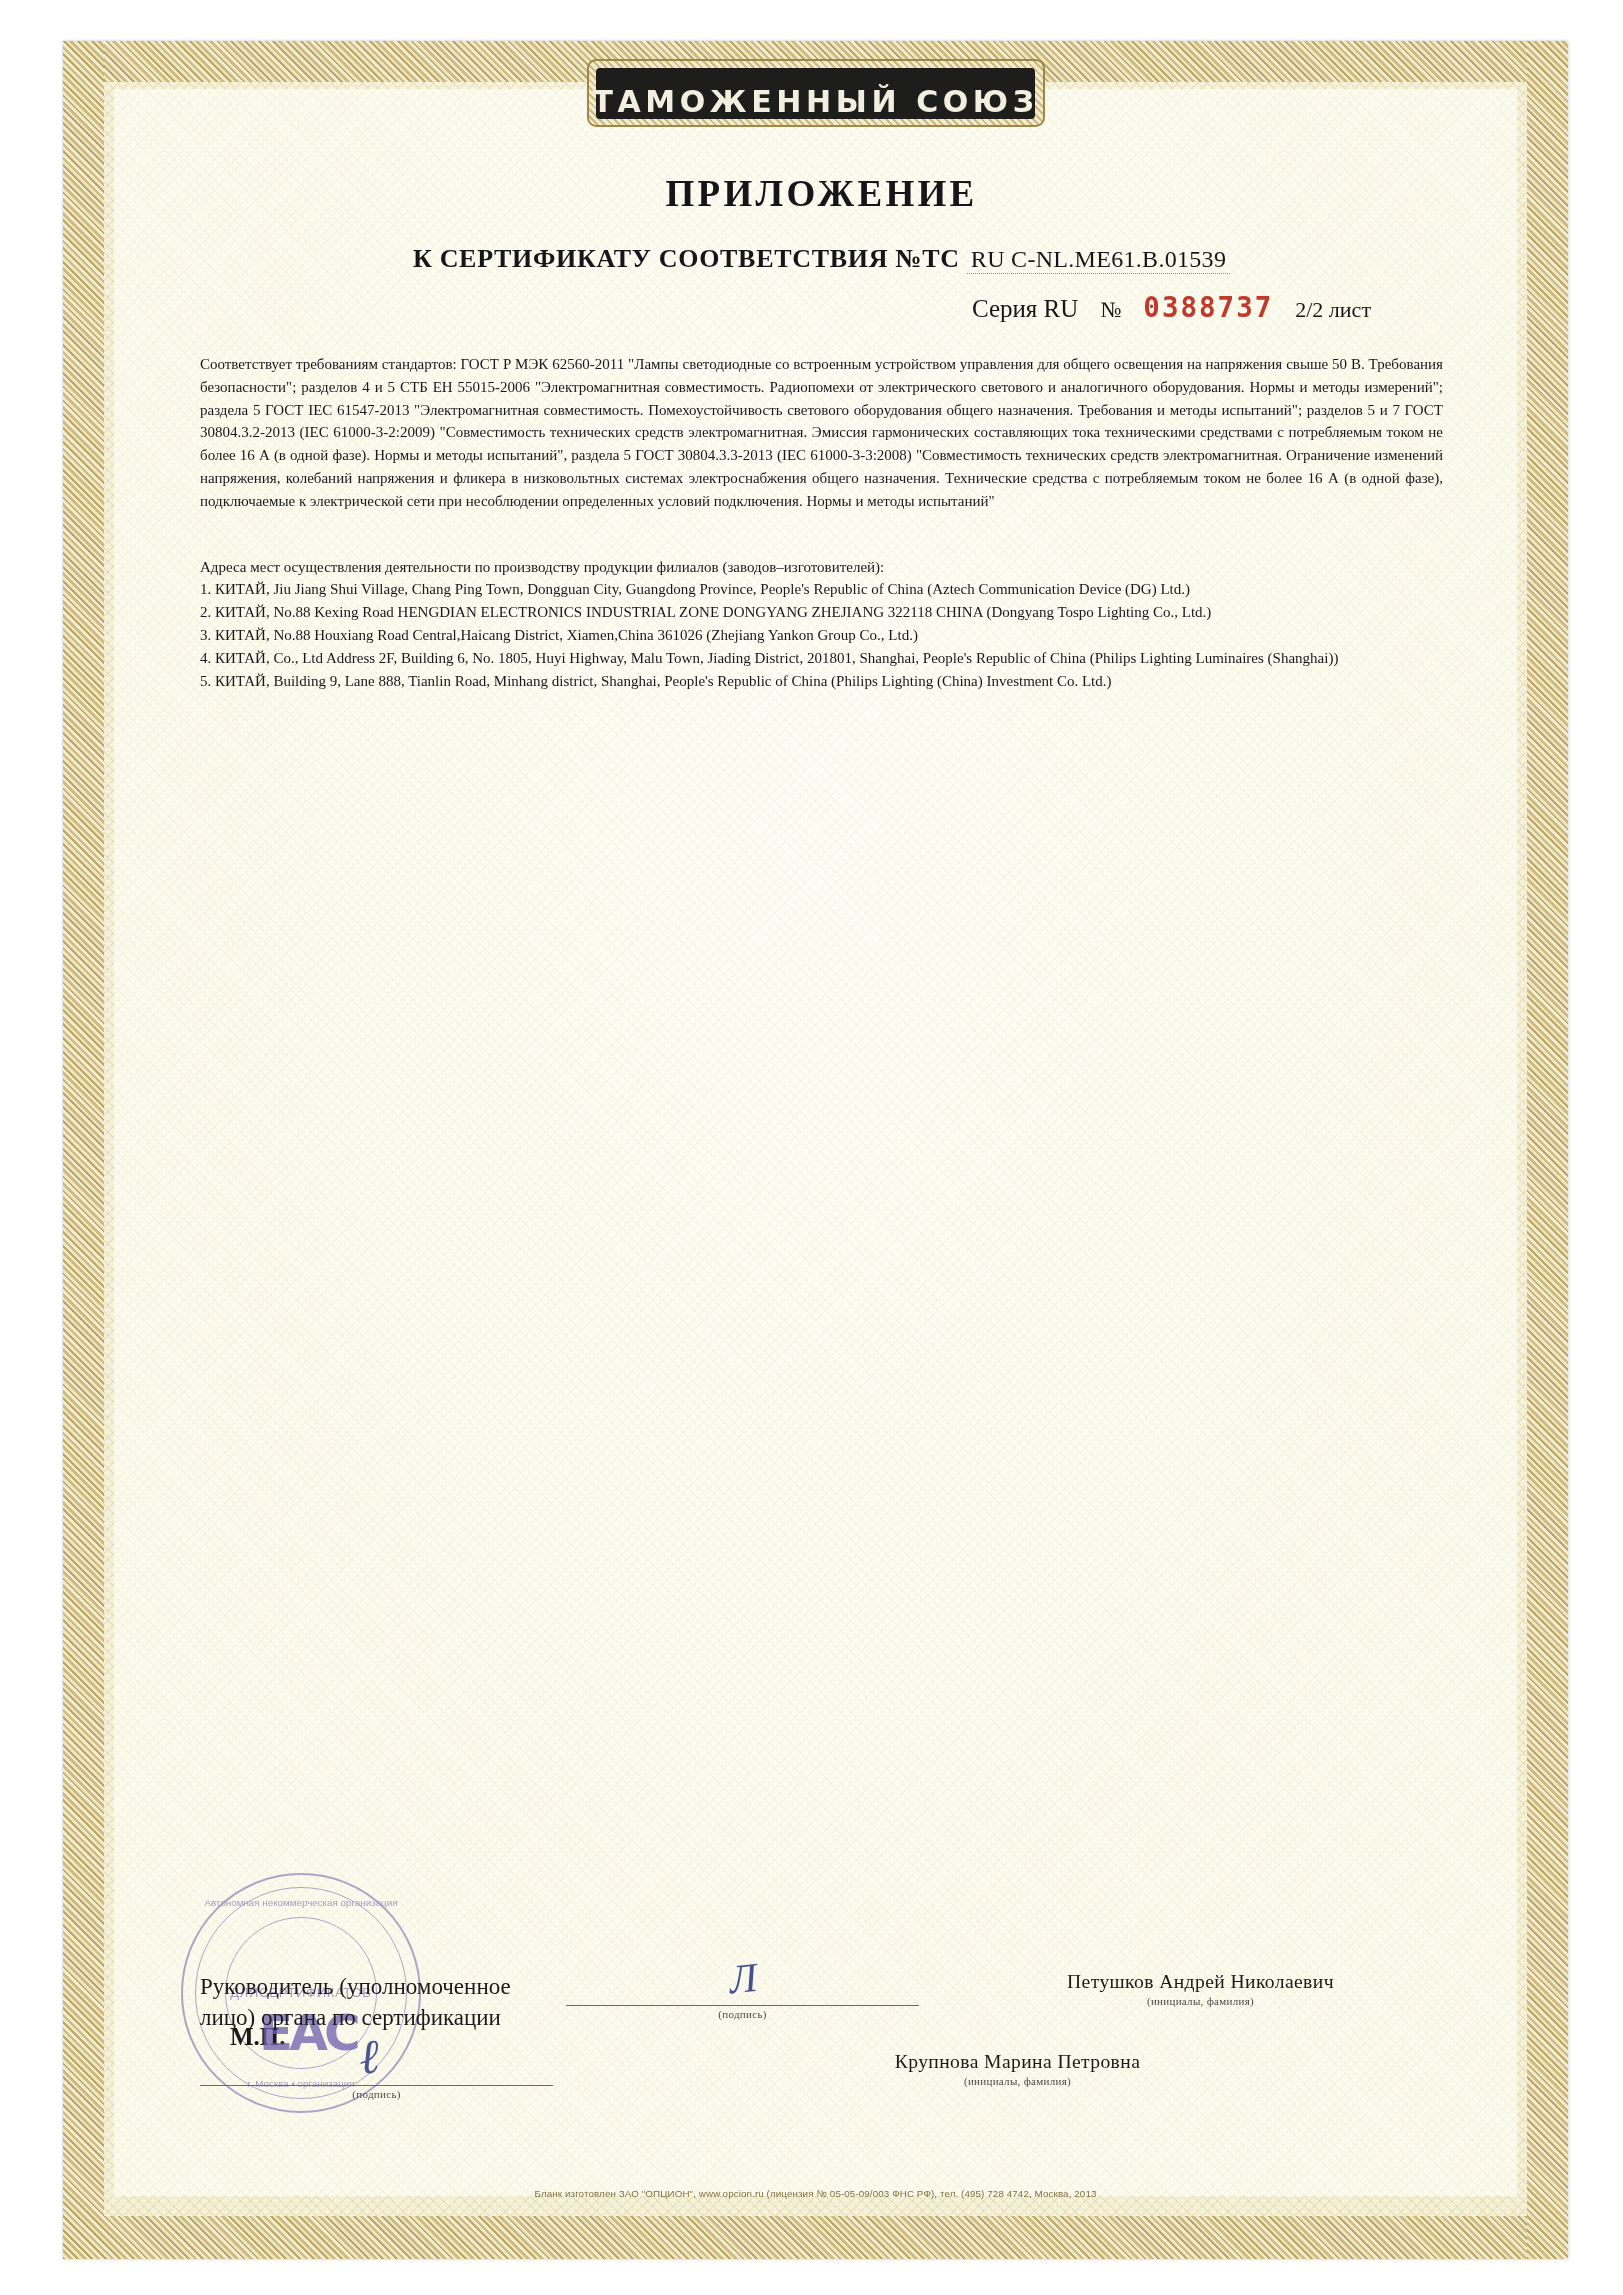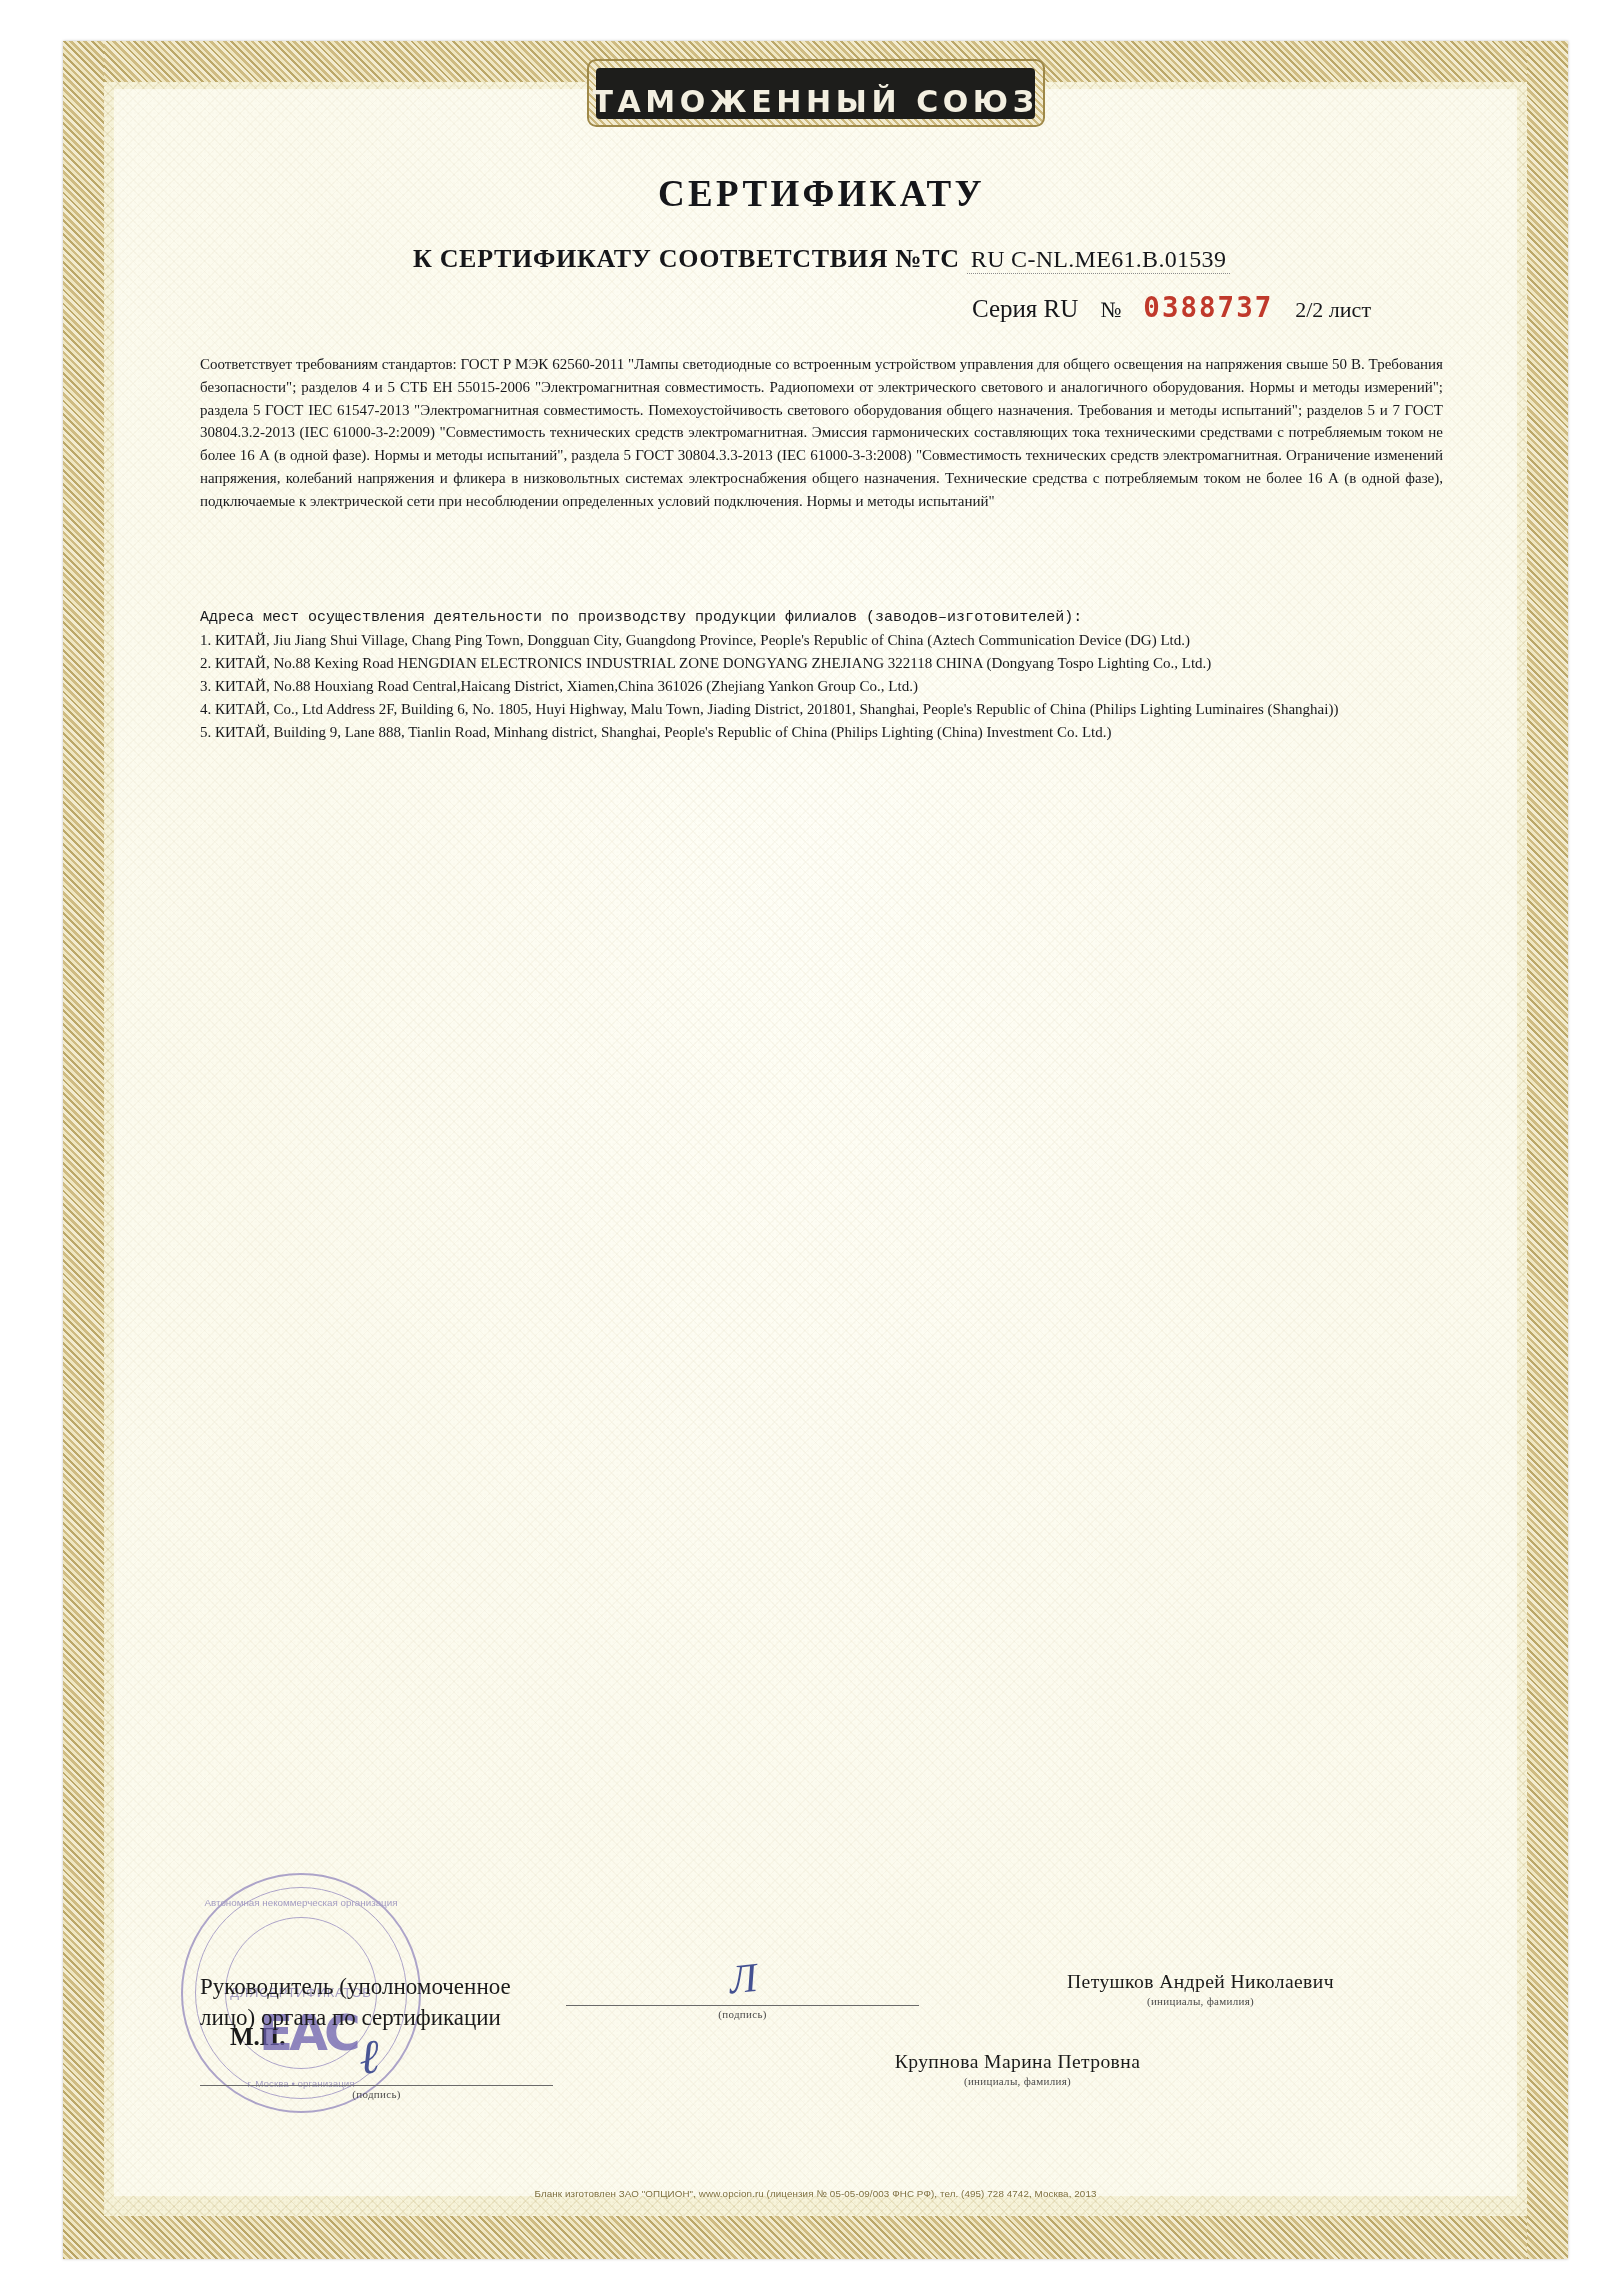--- a/index.html
+++ b/index.html
@@ -145,21 +145,21 @@
   .series-row .sheet-no { font-size: 22px; }
 
   .para {
     margin-top: 30px;
     font-size: 15px;
     line-height: 1.52;
     text-align: justify;
     text-justify: inter-word;
     color: #17181c;
   }
-  .para.block2 { margin-top: 94px; font-family: Liberation Mono, monospace; }
+  .para.block2 { margin-top: 43px; }
   .para.tight { margin-top: 0; }
   .addr-line { margin-top: 1.3px; }
 
   
   .sign-area {
     position: absolute;
     left: 137px;
     top: 1930px;
     width: 1282px;
     font-size: 16.4px;
@@ -327,21 +327,21 @@
     <div class="band right"></div>
 
     <div class="ribbon">
       <div class="ribbon-outer"></div>
       <div class="ribbon-inner">
         <span class="ribbon-text">ТАМОЖЕННЫЙ СОЮЗ</span>
       </div>
     </div>
 
     <div class="content">
-      <h1 class="title">СЕРТИФИКАТУ</h1>
+      <h1 class="title">ПРИЛОЖЕНИЕ</h1>
 
       <div class="subtitle-row">
         <span>К СЕРТИФИКАТУ СООТВЕТСТВИЯ</span>
         <span>№ТС</span>
         <span class="certno">RU C-NL.ME61.В.01539</span>
       </div>
 
       <div class="series-row">
         <span class="lbl">Серия RU</span>
         <span class="nosign">№</span>

